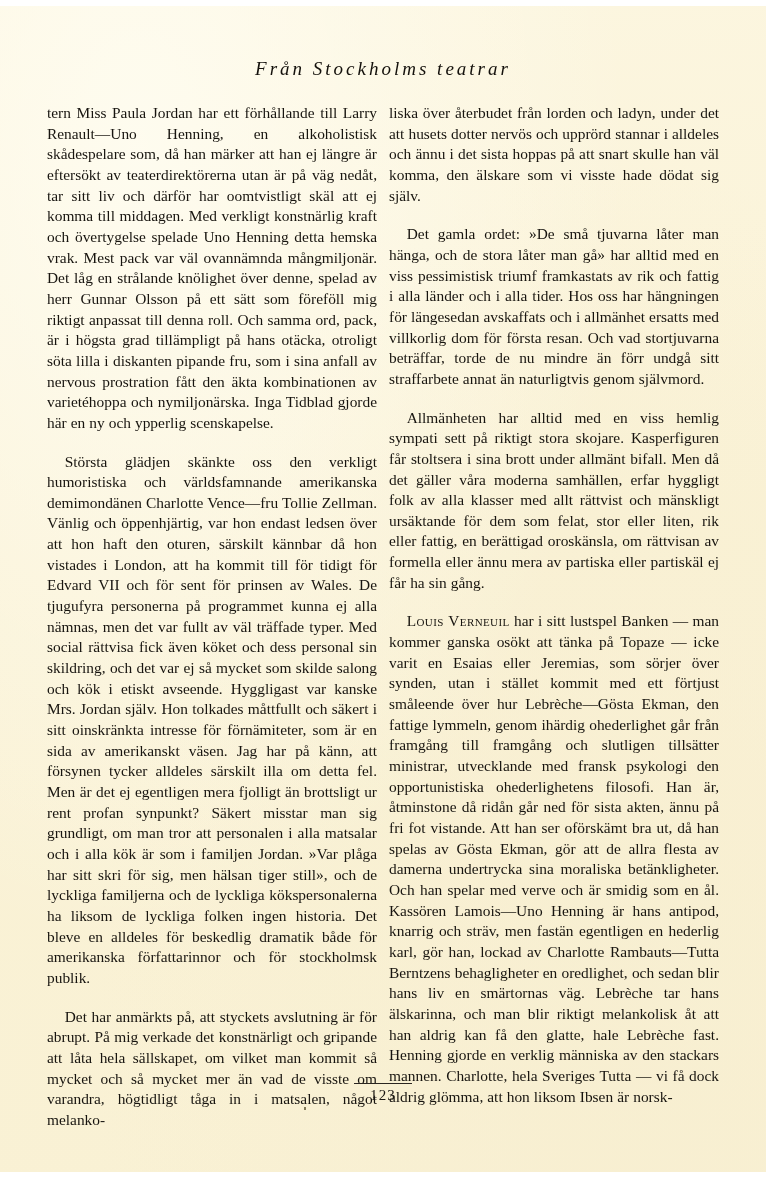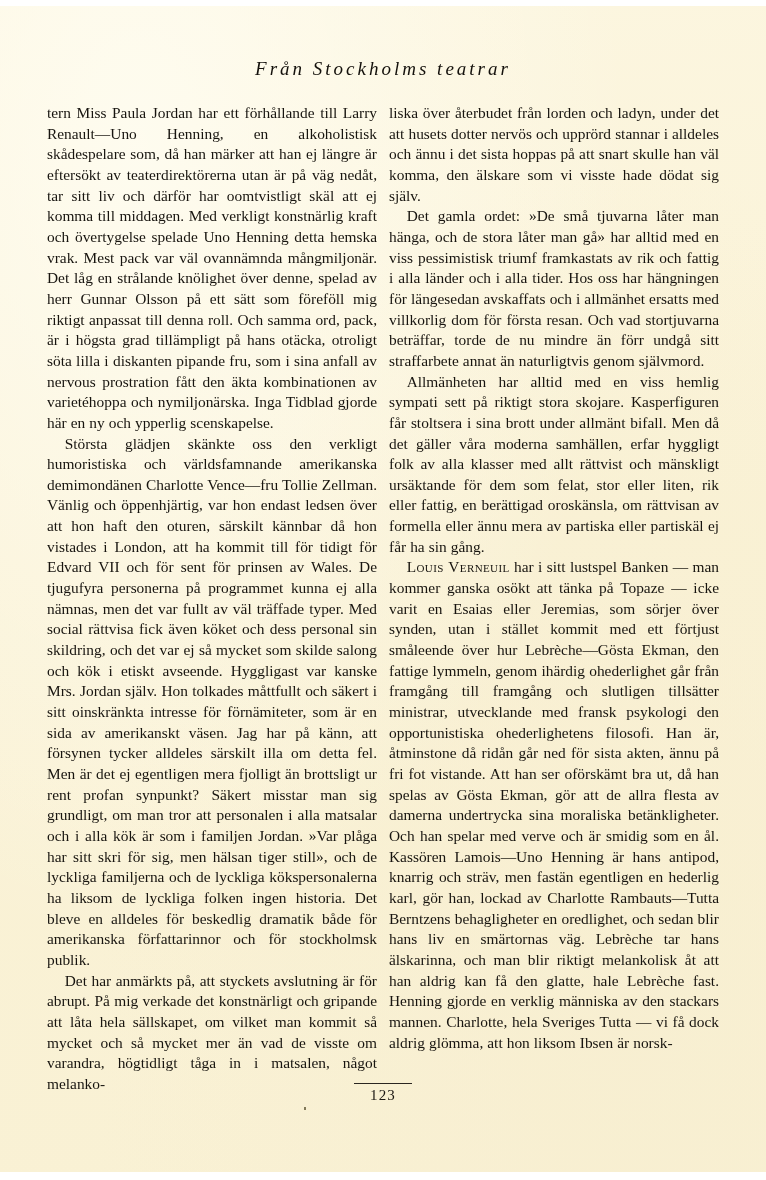--- a/index.html
+++ b/index.html
@@ -68,21 +68,21 @@
   p.para {
     margin: 0;
     font-size: 15.4px;
     line-height: 20.65px;
     text-align: justify;
     text-justify: inter-word;
     color: #17140f;
     hyphens: manual;
     word-spacing: 0.2px;
   }
-  p.para + p.para { margin-top: 0; }
+  p.para + p.para { margin-top: 18px; }
   p.indent { text-indent: 1.15em; }
   p.gap-before { margin-top: 12px; }
 
   .smallcaps {
     font-variant: small-caps;
     letter-spacing: 0.4px;
   }
   .ital { }
 
   

